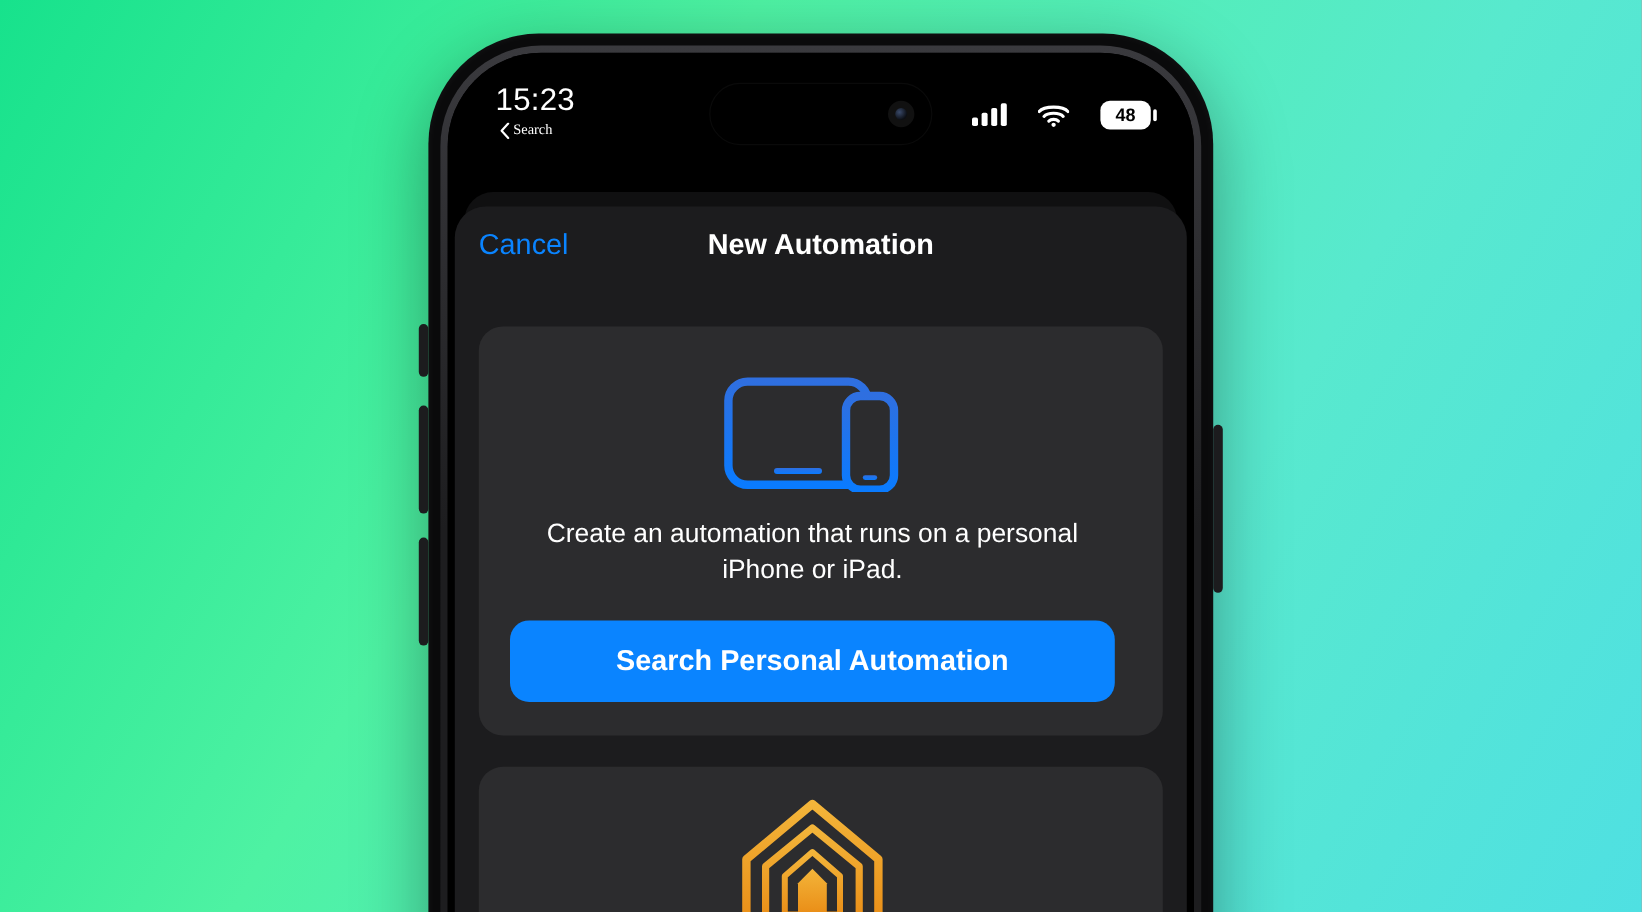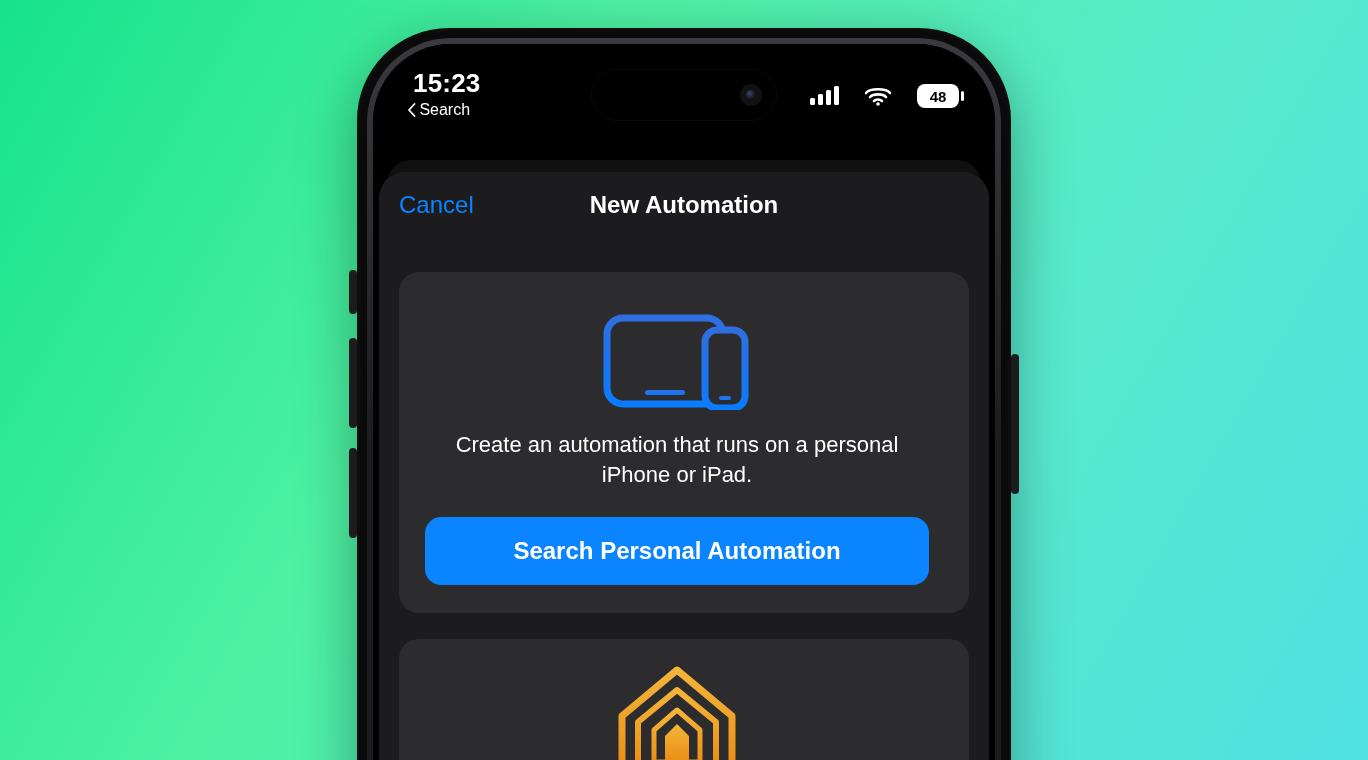--- a/index.html
+++ b/index.html
@@ -97,32 +97,33 @@
       left: 40px;
       top: 24px;
       color: #fff;
       display: flex;
       flex-direction: column;
       align-items: center;
       pointer-events: auto;
     }
     .status-time {
       font-size: 26px;
-      font-weight: 700;
+      font-weight: 400;
       letter-spacing: 0.2px;
     }
     .breadcrumb-back {
       display: flex;
       align-items: center;
       gap: 2px;
-      font-size: 16px;
+      font-size: 12px;
       font-weight: 400;
       color: #fff;
       margin-top: 2px;
       margin-left: -16px;
+      font-family: Liberation Serif, serif;
     }
     .status-right {
       position: absolute;
       right: 36px;
       top: 40px;
       display: flex;
       align-items: center;
       gap: 26px;
       color: #fff;
     }

